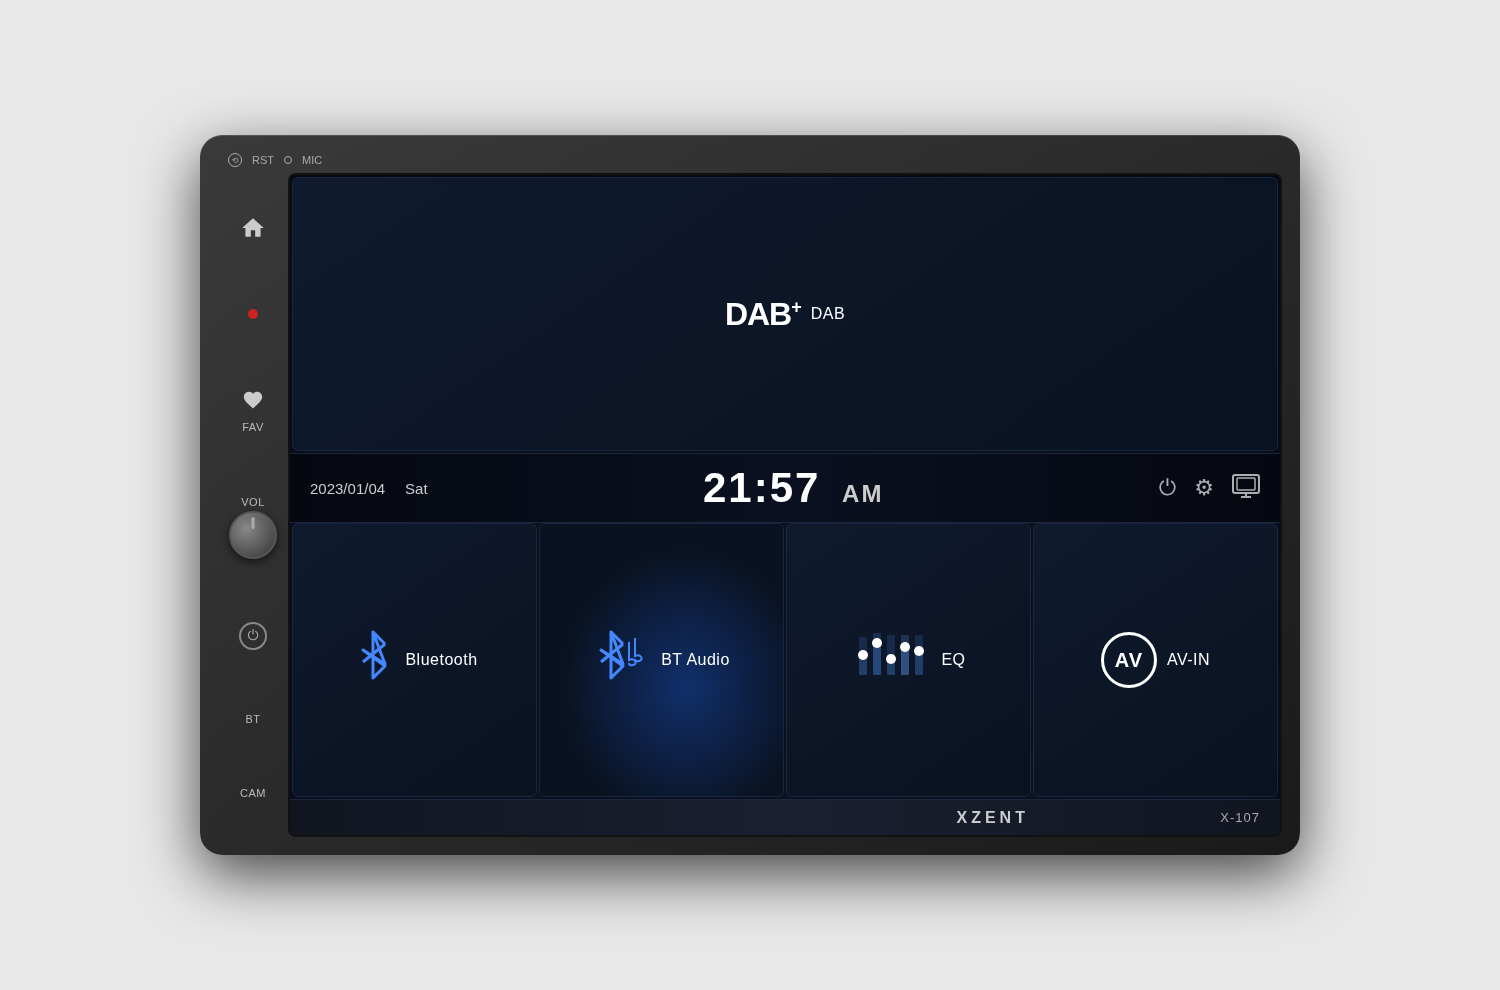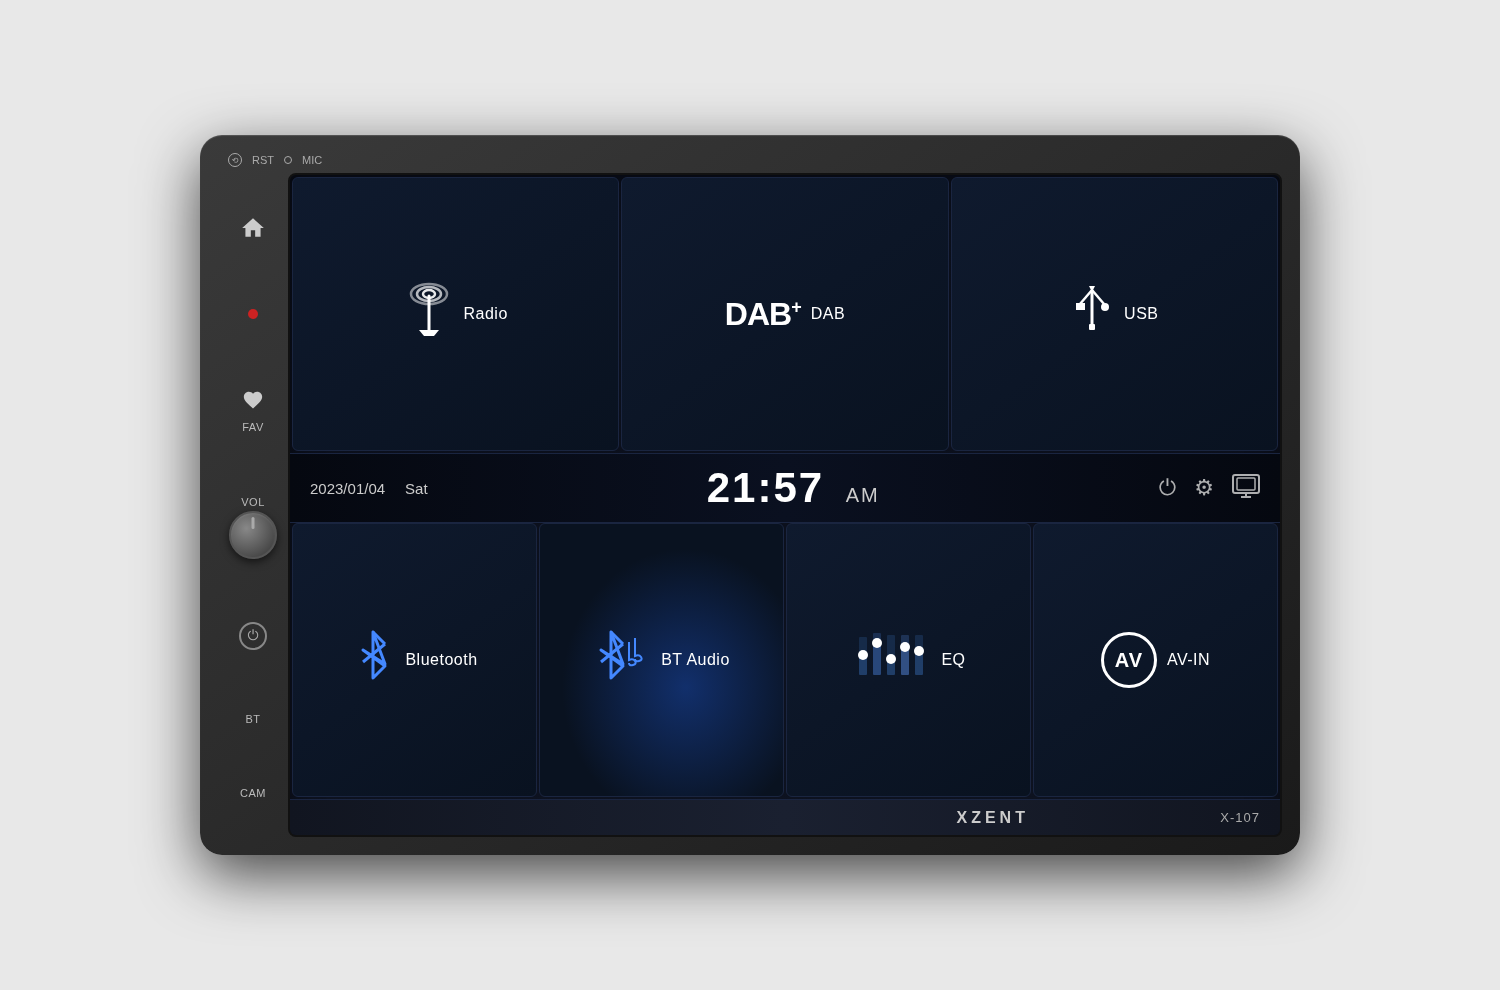--- a/index.html
+++ b/index.html
@@ -203,22 +203,22 @@
     .status-time {
       flex: 1;
       text-align: center;
       color: #ffffff;
       font-size: 42px;
       font-weight: bold;
       letter-spacing: 2px;
     }
     .status-ampm {
       color: #ccc;
-      font-size: 20px;
-      font-weight: normal;
+      font-size: 24px;
+      font-weight: bold;
       margin-left: 8px;
     }
     .status-controls {
       display: flex;
       gap: 18px;
       align-items: center;
     }
     .ctrl-btn {
       color: #ccc;
       font-size: 22px;
@@ -344,62 +344,28 @@
       <div class="side-btn">
         <span class="btn-label">CAM</span>
       </div>
 
     </div>
 
     <div class="screen">
 
       <div class="tiles-row">
 
-        <div class="tile">
-          <div class="tile-icon">
-            <svg class="antenna-svg" viewBox="0 0 50 54" fill="white">
-
-              <ellipse cx="25" cy="12" rx="18" ry="10" fill="none" stroke="white" stroke-width="2.5" stroke-dasharray="none" opacity="0.5"></ellipse>
-              <ellipse cx="25" cy="12" rx="12" ry="7" fill="none" stroke="white" stroke-width="2.5" opacity="0.7"></ellipse>
-              <ellipse cx="25" cy="12" rx="6" ry="4" fill="none" stroke="white" stroke-width="2.5" opacity="0.9"></ellipse>
-
-              <line x1="25" y1="14" x2="25" y2="48" stroke="white" stroke-width="3" stroke-linecap="round"></line>
-
-              <polygon points="15,48 35,48 30,54 20,54" fill="white"></polygon>
-            </svg>
-          </div>
-          <span class="tile-label">Radio</span>
-        </div>
 
         <div class="tile">
           <div class="tile-icon dab-text">
             DAB<sup style="font-size:18px;vertical-align:super">+</sup>
           </div>
           <span class="tile-label">DAB</span>
         </div>
 
-        <div class="tile">
-          <div class="tile-icon">
-            <svg class="usb-svg-el" viewBox="0 0 44 50" fill="white">
-
-              <line x1="22" y1="6" x2="22" y2="44" stroke="white" stroke-width="3"></line>
-              <line x1="22" y1="6" x2="10" y2="20" stroke="white" stroke-width="2.5"></line>
-              <line x1="22" y1="6" x2="34" y2="20" stroke="white" stroke-width="2.5"></line>
-
-              <rect x="6" y="19" width="9" height="7" fill="white"></rect>
-
-              <circle cx="35" cy="23" r="4" fill="white"></circle>
-
-              <polygon points="19,2 22,8 25,2" fill="white"></polygon>
-
-              <rect x="19" y="40" width="6" height="6" rx="1" fill="white"></rect>
-            </svg>
-          </div>
-          <span class="tile-label">USB</span>
-        </div>
 
 
       </div>
 
       <div class="status-bar">
         <span class="status-date">2023/01/04</span>
         <span class="status-day">Sat</span>
         <span class="status-time">
           <span>21:57</span>
           <span class="status-ampm">AM</span>

